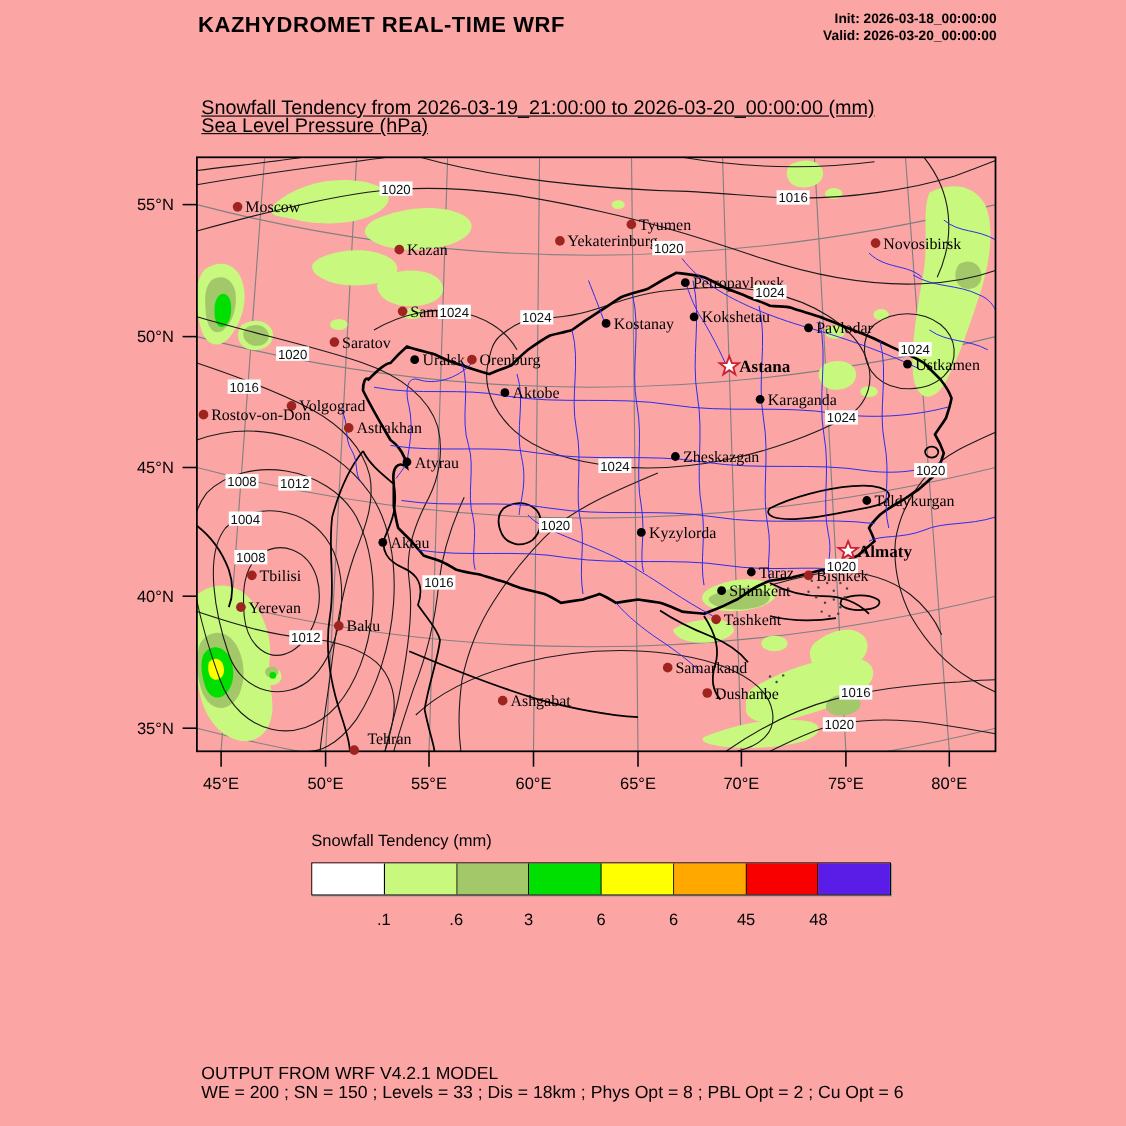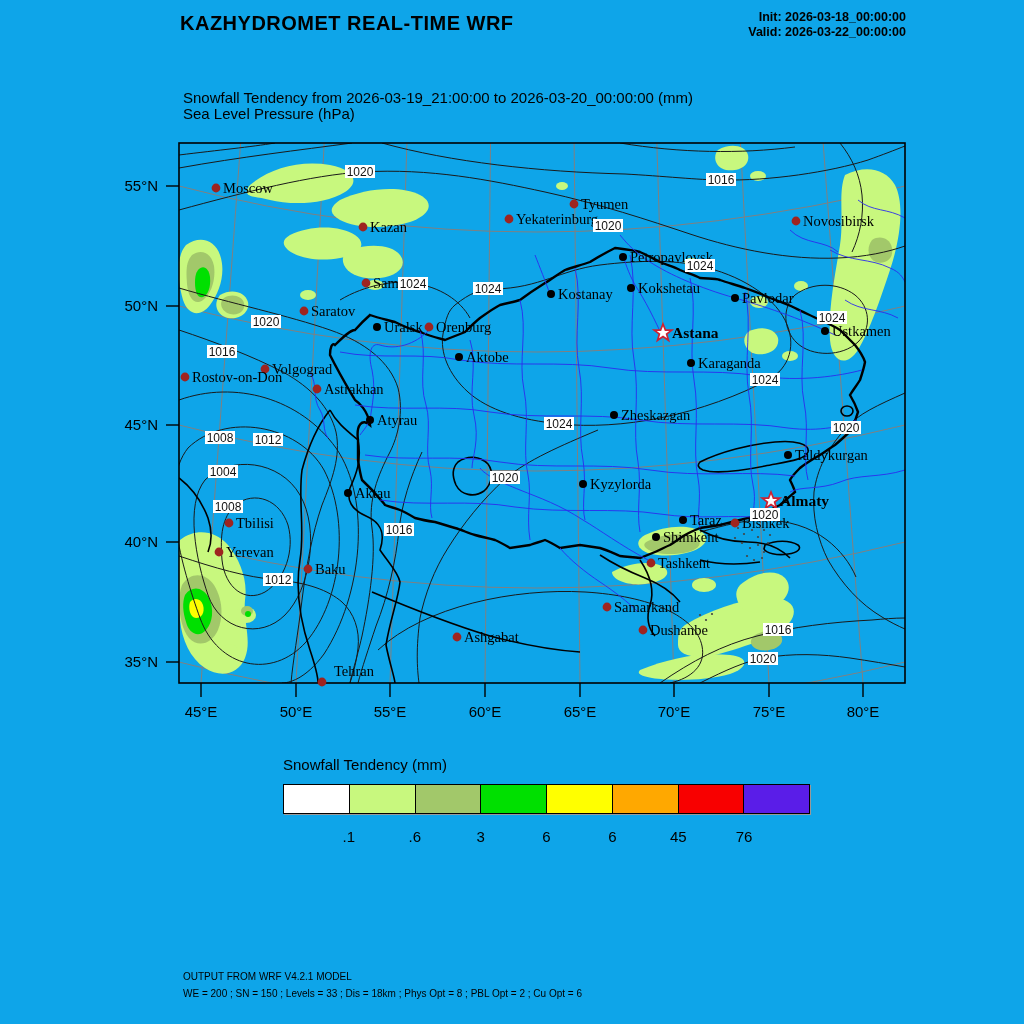--- a/index.html
+++ b/index.html
@@ -1,46 +1,46 @@
 <!DOCTYPE html>
 <html><head>
 <meta charset="utf-8">
 <style>
   html,body{margin:0;padding:0;background:#fff;}
-  #page{position:relative;width:1024px;height:1024px;background:#0ea5e9;overflow:hidden;
+  #page{position:relative;width:1024px;height:1024px;background:#fca5a5;overflow:hidden;
         font-family:"Liberation Sans",sans-serif;color:#000;}
   .abs{position:absolute;}
   #title{left:180px;top:12px;font-size:20px;font-weight:bold;letter-spacing:.5px;}
   #initvalid{right:118px;top:10px;text-align:right;font-size:12.5px;font-weight:600;line-height:15px;margin-left:46px;}
-  #subtitle{left:183px;top:90px;font-size:15px;line-height:16px;}
+  #subtitle{left:183px;top:90px;font-size:18px;line-height:16px;text-decoration:underline;}
   #mapsvg{left:0;top:0;}
   text{user-select:none;}
   .city-label{font-family:"Liberation Serif",serif;font-size:14.5px;fill:#000;}
   .city-label.bold{font-size:15.5px;font-weight:bold;}
   .plabel{font-family:"Liberation Sans",sans-serif;font-size:12px;fill:#111;}
   .axis-label{font-family:"Liberation Sans",sans-serif;font-size:15px;fill:#000;}
   #legend{left:283px;top:784px;width:527px;}
   #legend-title{left:283px;top:756px;width:527px;font-size:15px;}
   #legend-bar{position:relative;display:flex;width:527px;height:30px;border:1px solid #000;box-sizing:border-box;box-shadow:1px 1px 0 #999;}
   .legend-cell{flex:1;border-right:1px solid #000;}
   .legend-cell:last-child{border-right:none;}
   #legend-ticks{position:relative;width:527px;height:20px;margin-top:14px;}
   .legend-tick{position:absolute;transform:translateX(-50%);font-size:15px;top:0;}
-  #footer{left:183px;top:968px;font-size:10px;line-height:17px;}
+  #footer{left:183px;top:968px;font-size:16px;line-height:17px;}
   #footer .l2{font-weight:normal;}
 </style>
 </head>
 <body>
 
 <div id="page">
 
   <div class="abs" id="title">KAZHYDROMET REAL-TIME WRF</div>
   <div class="abs" id="initvalid">
     <div>Init: 2026-03-18_00:00:00</div>
-    <div>Valid: 2026-03-22_00:00:00</div>
+    <div>Valid: 2026-03-20_00:00:00</div>
   </div>
   <div class="abs" id="subtitle">
     <div>Snowfall Tendency from 2026-03-19_21:00:00 to 2026-03-20_00:00:00   (mm)</div>
     <div>Sea Level Pressure   (hPa)</div>
   </div>
 
   <svg class="abs" id="mapsvg" width="1024" height="1024" viewBox="0 0 1024 1024">
     <defs>
       <clipPath id="mapclip">
           <rect x="179" y="143" width="726" height="540"></rect>
@@ -370,21 +370,21 @@
         <div class="legend-cell" style="background: rgb(248, 0, 0);"></div>
         <div class="legend-cell" style="background: rgb(90, 29, 232);"></div>
       </div>
     <div id="legend-ticks">
         <span class="legend-tick" style="left: 65.875px;">.1</span>
         <span class="legend-tick" style="left: 131.75px;">.6</span>
         <span class="legend-tick" style="left: 197.625px;">3</span>
         <span class="legend-tick" style="left: 263.5px;">6</span>
         <span class="legend-tick" style="left: 329.375px;">6</span>
         <span class="legend-tick" style="left: 395.25px;">45</span>
-        <span class="legend-tick" style="left: 461.125px;">76</span>
+        <span class="legend-tick" style="left: 461.125px;">48</span>
       </div>
   </div>
 
   <div class="abs" id="footer">
     <div class="l1">OUTPUT FROM WRF V4.2.1 MODEL</div>
     <div class="l2">WE = 200 ; SN = 150 ; Levels = 33 ; Dis = 18km ; Phys Opt = 8 ; PBL Opt = 2 ; Cu Opt = 6</div>
   </div>
 
 </div>
 

